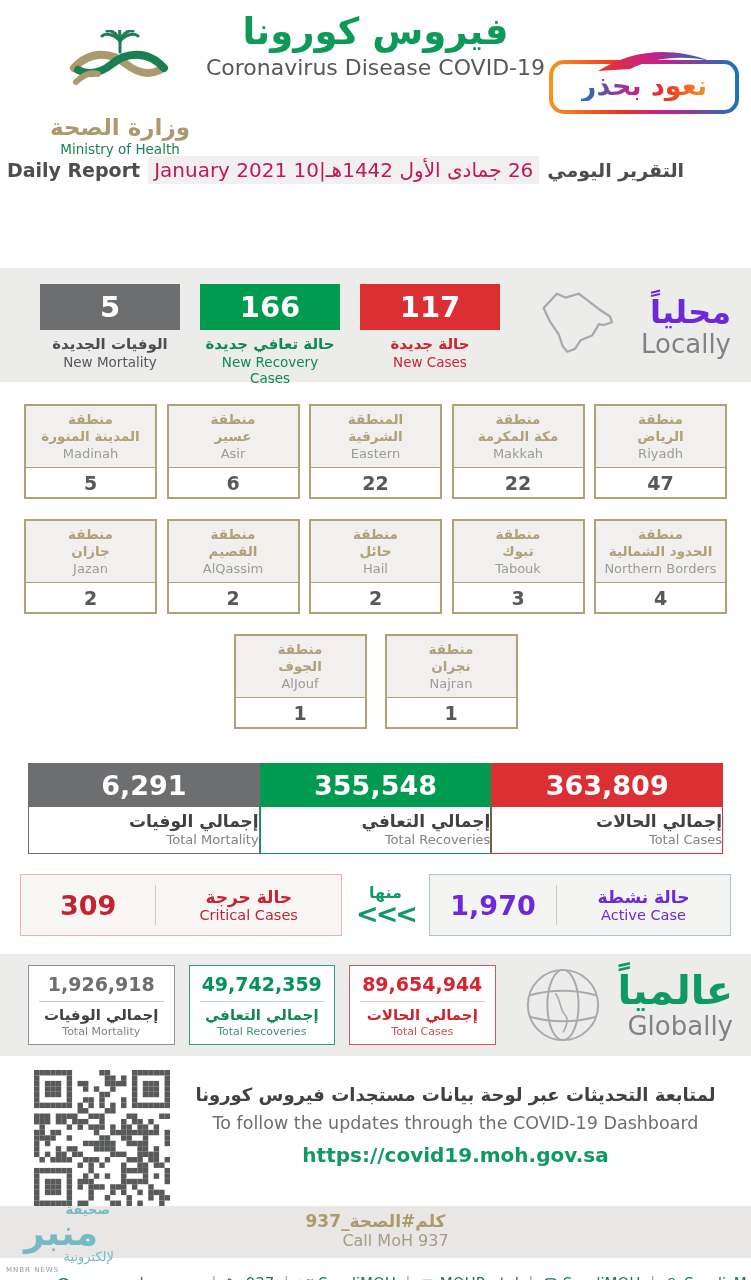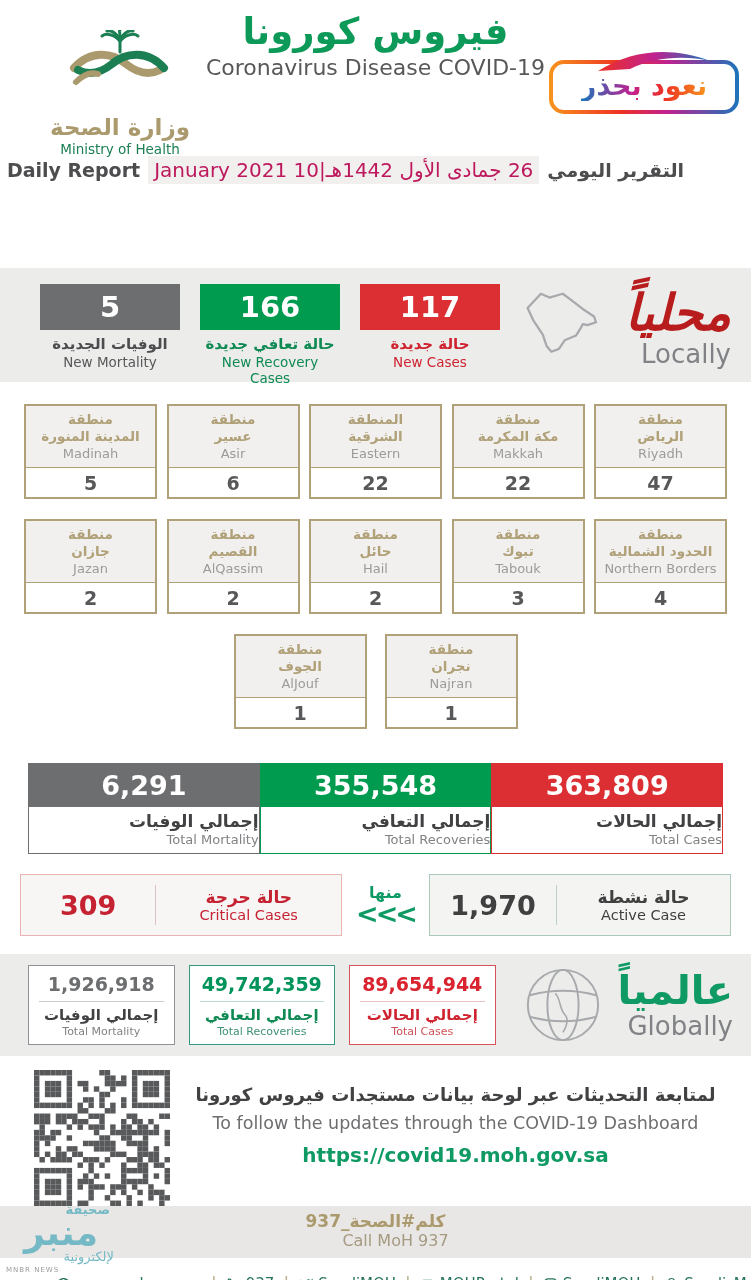--- a/index.html
+++ b/index.html
@@ -37,21 +37,21 @@
     color:#fff; font-size:29px; font-weight:bold; }
   .stat-num.gray { background:#6d6e70; } .stat-num.green { background:#009b4e; } .stat-num.red { background:#dc2f34; }
   .stat-ar { font-size:15px; font-weight:bold; margin-top:5px; direction:rtl; }
   .stat-en { font-size:13.5px; margin-top:1px; }
   .c-gray .stat-ar { color:#4d4d4f; } .c-gray .stat-en { color:#58585a; }
   .c-green .stat-ar,.c-green .stat-en { color:#0f8a53; }
   .c-red .stat-ar,.c-red .stat-en { color:#cf2330; }
   .locally-right { margin-left:auto; display:flex; align-items:center; gap:10px; padding-right:6px; }
   .map-sa { width:95px; height:86px; }
   .loc-head { text-align:right; }
-  .loc-head .ar { font-size:50px; font-weight:bold; color:#b91c1c; direction:rtl; line-height:1.1;font-style:italic; }
+  .loc-head .ar { font-size:32px; font-weight:bold; color:#6d28d9; direction:rtl; line-height:1.1; }
   .loc-head .en { font-size:26px; color:#808285; margin-top:-2px; }
 
   
   .regions { padding:22px 24px 0; }
   .region-row { display:flex; justify-content:space-between; margin-bottom:20px; }
   .region-row.centered { justify-content:center; gap:18px; }
   .region-box { width:133px; height:95px; border:2px solid #b1a179; background:#fff; }
   .region-head { background:#f1f0ee; border-bottom:1px solid #b1a179; height:62px;
     text-align:center; padding-top:5px; }
   .region-head .ar { color:#b1a179; font-weight:bold; font-size:13.5px; line-height:1.25; direction:rtl; }
@@ -76,21 +76,21 @@
   .pill { height:62px; display:flex; align-items:center; }
   .pill .num { font-size:27px; font-weight:bold; flex:0 0 42%; text-align:center; }
   .pill .vsep { width:1px; height:40px; }
   .pill .lbls { flex:1; text-align:center; }
   .pill .lbls .ar { font-size:17px; font-weight:bold; direction:rtl; }
   .pill .lbls .en { font-size:14.5px; }
   .pill-critical { width:322px; background:#f7f6f4; border:1px solid #eab3b4; }
   .pill-critical .num,.pill-critical .ar,.pill-critical .en { color:#c52232; }
   .pill-critical .vsep { background:#dcc3c3; }
   .pill-active { width:302px; background:#f4f4f2; border:1px solid #abc9bb; }
-  .pill-active .num,.pill-active .ar,.pill-active .en { color:#404040; }
+  .pill-active .num,.pill-active .ar,.pill-active .en { color:#6d28d9; }
   .pill-active .vsep { background:#bcd1c6; }
   .of-which { flex:1; text-align:center; color:#0f9a64; }
   .of-which .ar { font-size:16px; font-weight:bold; direction:rtl; }
   .of-which .arrows { font-size:27px; font-weight:bold; letter-spacing:-3px; line-height:0.9; }
 
   
   .globally { height:102px; margin-top:18px; display:flex; align-items:center; padding:0 14px 0 28px; gap:14px; }
   .gbox { width:150px; background:#fff; border:1px solid; text-align:center; padding:7px 2px 6px; }
   .gbox .num { font-size:19px; font-weight:bold; }
   .gbox .hline { height:1px; margin:6px 8px 4px; }

